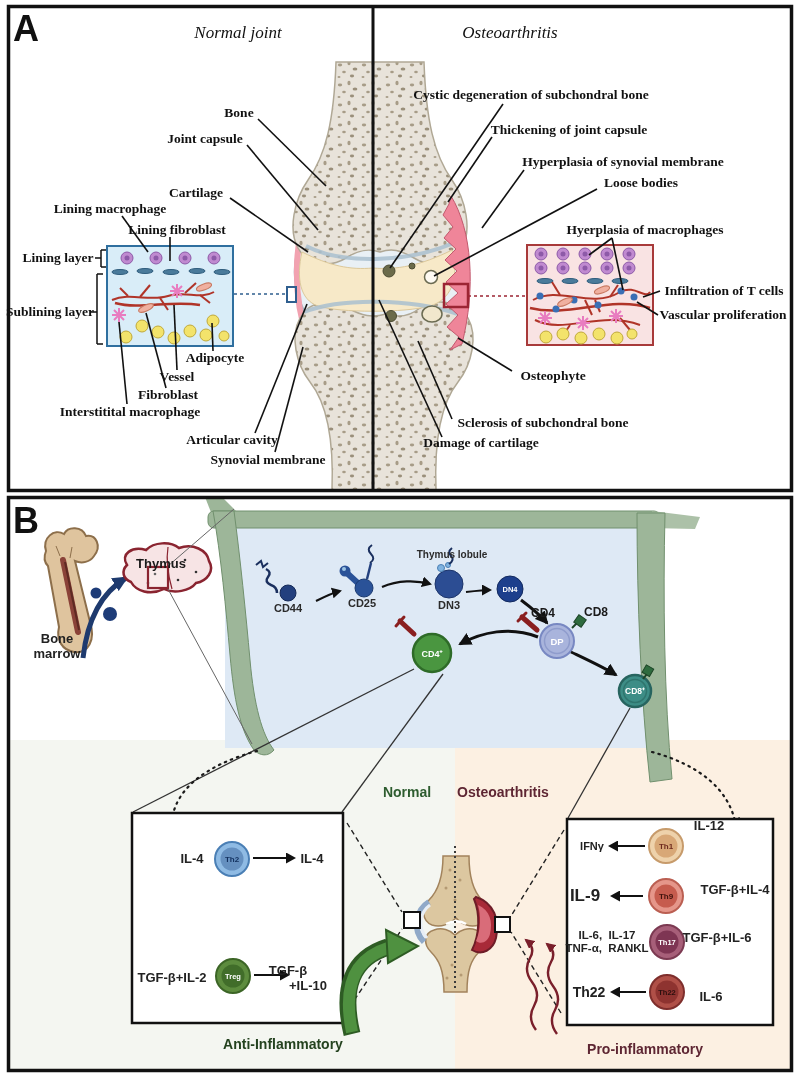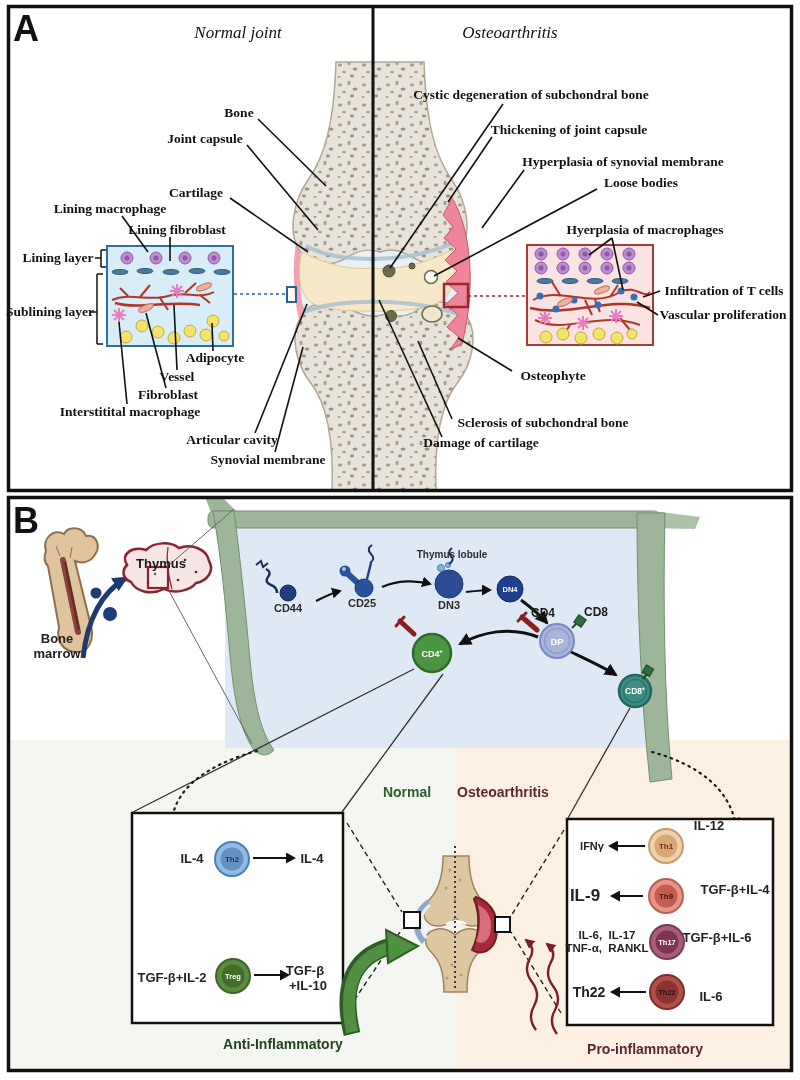--- a/index.html
+++ b/index.html
@@ -431,21 +431,21 @@
   <div class="abs lblB" style="left:449px;top:605px;font-size:11px;">DN3</div>
   <div class="abs tiny" style="left:543px;top:613px;">CD4</div>
   <div class="abs tiny" style="left:596px;top:612px;">CD8</div>
 
   <div class="abs green-t" style="left:407px;top:792px;">Normal</div>
   <div class="abs maroon-t" style="left:503px;top:792px;">Osteoarthritis</div>
 
   <div class="abs cyt" style="left:192px;top:858px;">IL-4</div>
   <div class="abs cyt" style="left:312px;top:858px;">IL-4</div>
   <div class="abs cyt" style="left:172px;top:977px;">TGF-β+IL-2</div>
-  <div class="abs cyt" style="left:305px;top:970px;">TGF-β</div>
+  <div class="abs cyt" style="left:288px;top:970px;">TGF-β</div>
   <div class="abs cyt" style="left:308px;top:985px;">+IL-10</div>
 
   <div class="abs cyt" style="left:592px;top:846px;font-size:11px;">IFNγ</div>
   <div class="abs cyt" style="left:709px;top:825px;">IL-12</div>
   <div class="abs cyt" style="left:585px;top:896px;font-size:17px;">IL-9</div>
   <div class="abs cyt" style="left:735px;top:889px;">TGF-β+IL-4</div>
   <div class="abs cyt-sm pre" style="left:607px;top:935px;">IL-6,  IL-17</div>
   <div class="abs cyt-sm pre" style="left:607px;top:948px;">TNF-α,  RANKL</div>
   <div class="abs cyt" style="left:717px;top:937px;">TGF-β+IL-6</div>
   <div class="abs cyt" style="left:589px;top:992px;font-size:14px;">Th22</div>

